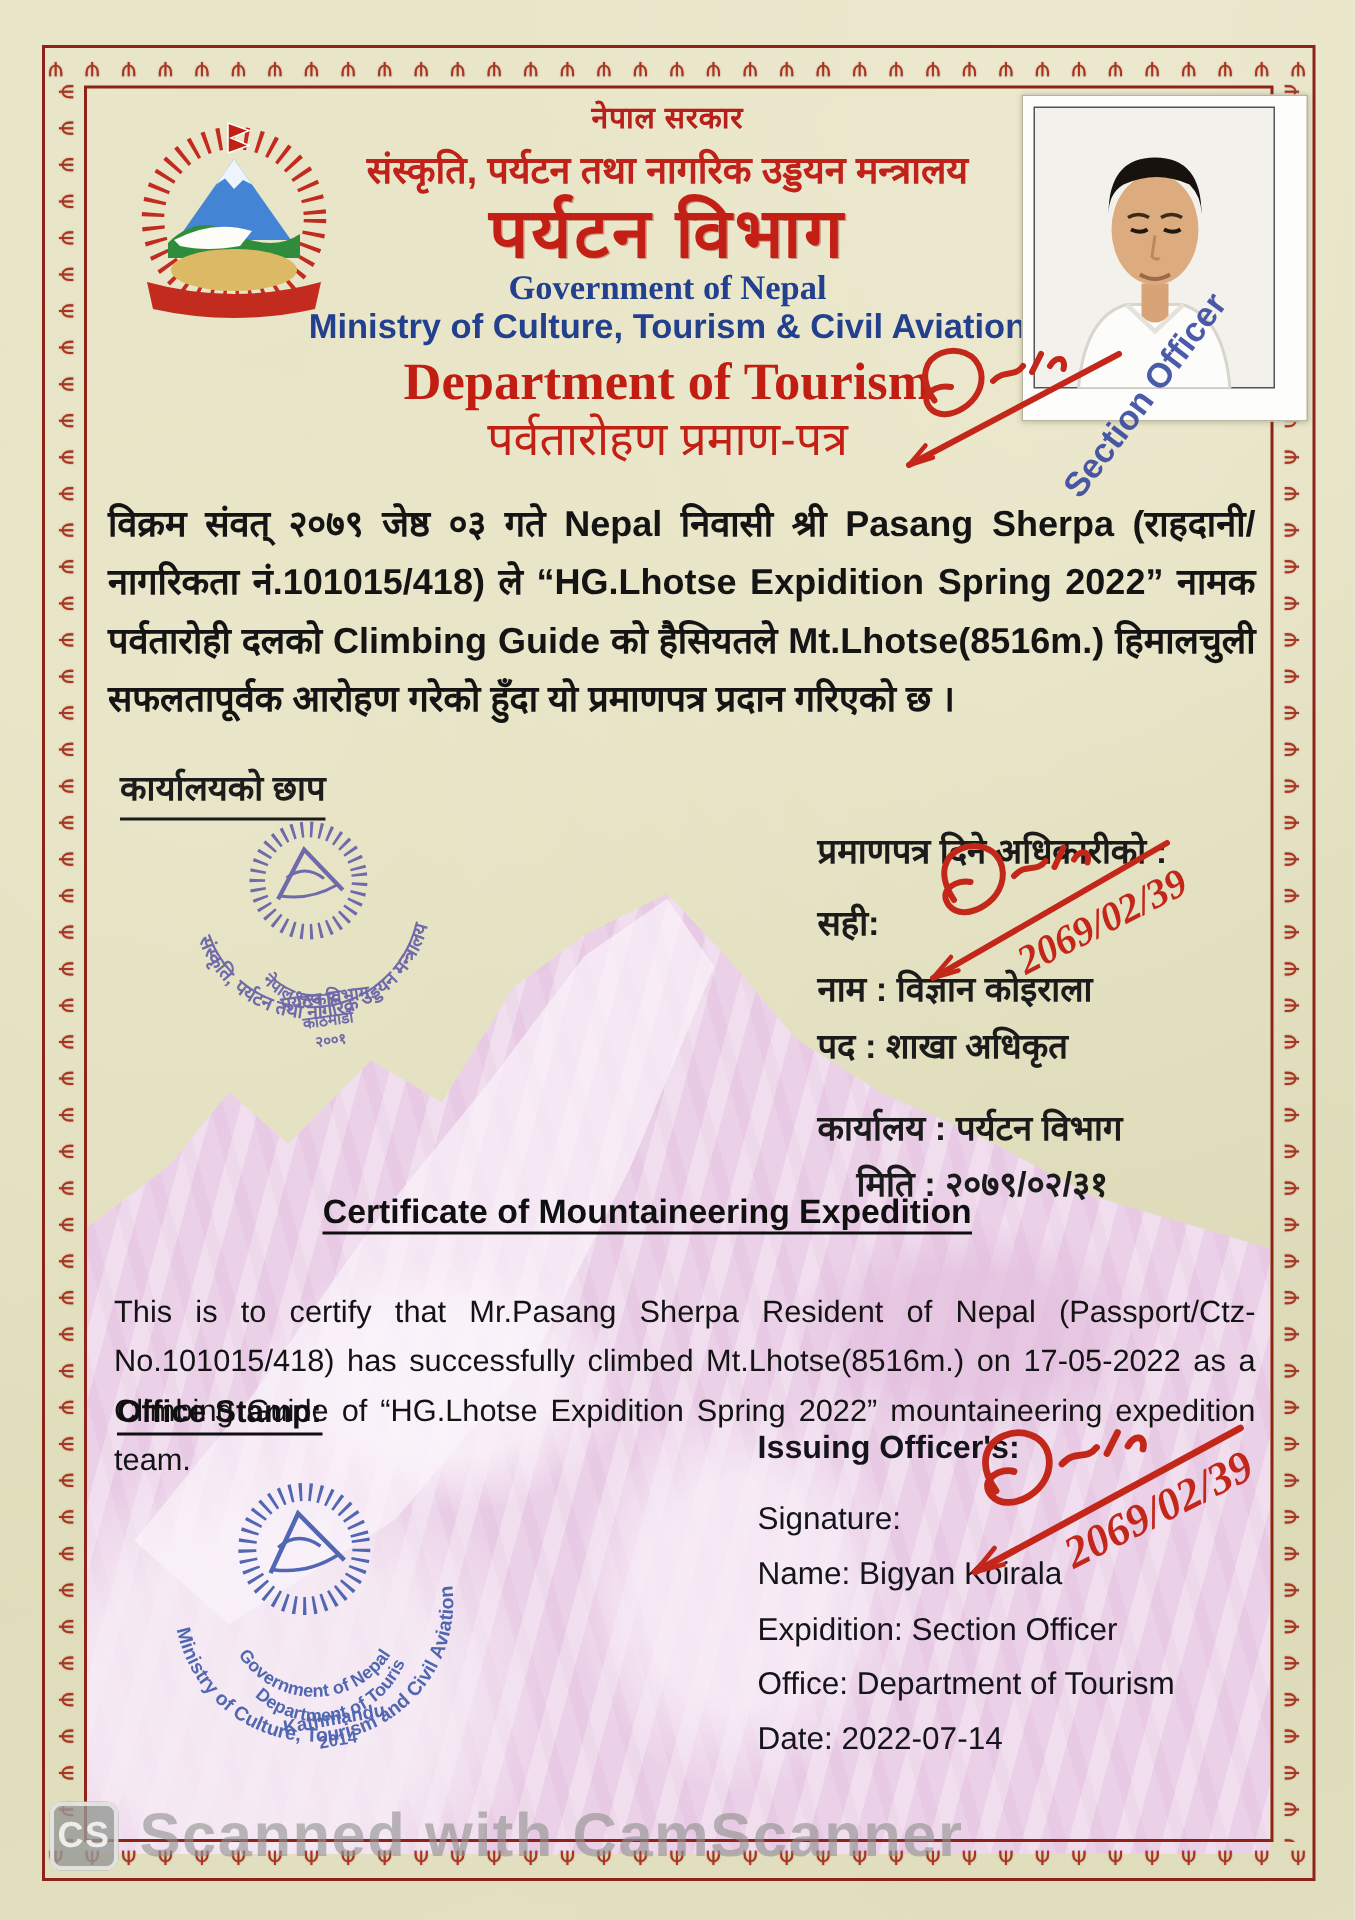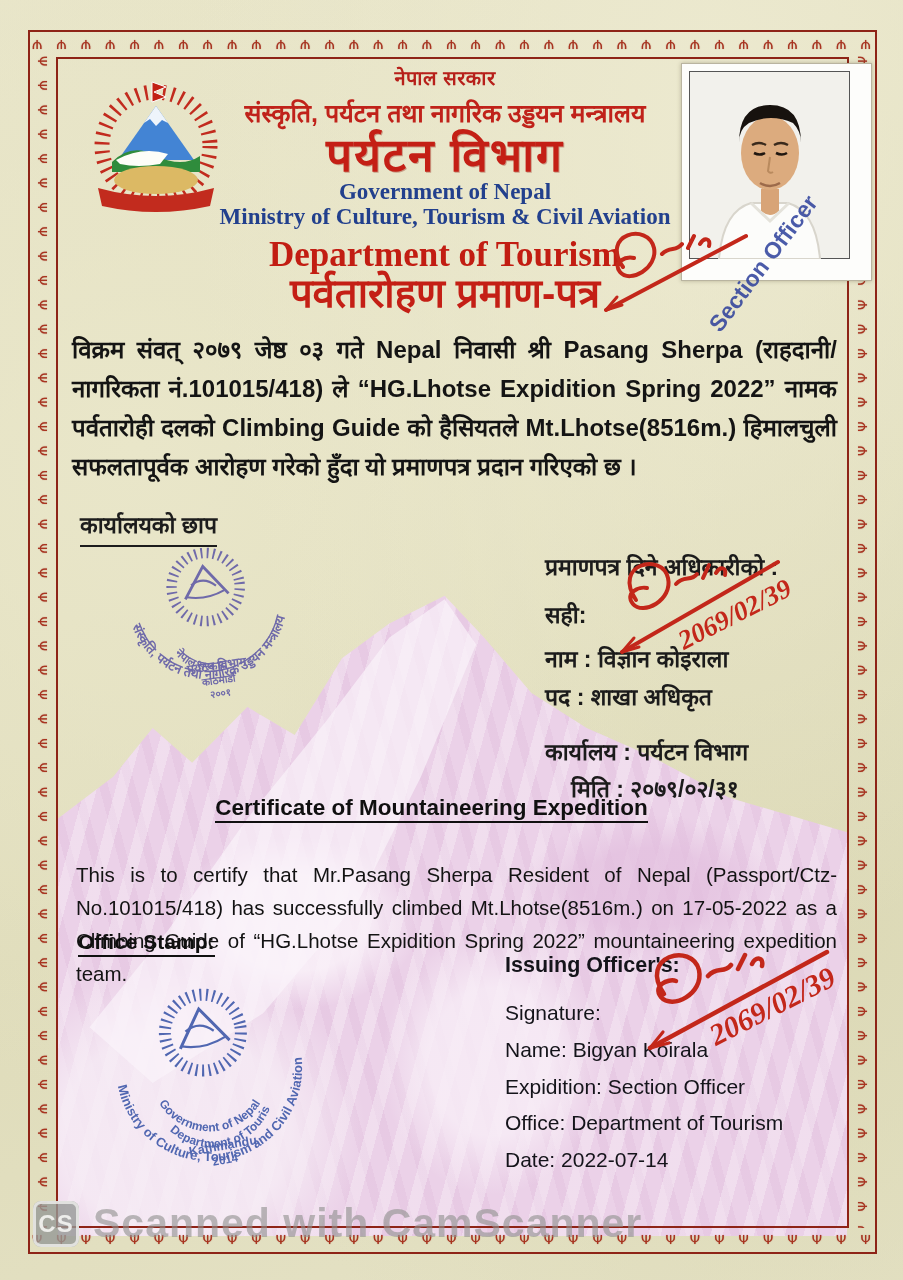--- a/index.html
+++ b/index.html
@@ -52,24 +52,24 @@
 
   
   .header{position:absolute;left:175px;width:540px;top:64px;text-align:center;z-index:4;}
   .h-np1{color:#b7201a;font-weight:700;font-size:20px;letter-spacing:.5px;}
   .h-np2{color:#c0221a;font-weight:700;font-size:25px;margin-top:4px;}
   .h-np3{color:#c41f15;font-weight:800;font-size:46px;line-height:48px;margin-top:2px;
     letter-spacing:2px;text-shadow:1px 1px 0 rgba(140,20,10,.35);}
   .h-en1{color:#22408d;font-weight:700;font-size:23px;line-height:25px;
     font-family:"Liberation Serif","DejaVu Serif",serif;}
   .h-en2{color:#22408d;font-weight:700;font-size:23px;line-height:26px;
-    font-family:Liberation Serif, serif;}
+    font-family:Liberation Sans, sans-serif;}
   .h-en3{color:#c21d12;font-weight:700;font-size:35px;line-height:38px;margin-top:6px;
     font-family:"Liberation Serif","DejaVu Serif",serif;}
-  .h-np4{color:#c41f15;font-weight:700;font-size:40px;line-height:34px;margin-top:2px;}
+  .h-np4{color:#c41f15;font-weight:400;font-size:31px;line-height:34px;margin-top:2px;}
 
   
   .emblem{position:absolute;left:72px;top:80px;z-index:4;}
 
   
   .photo-frame{position:absolute;left:681px;top:63px;width:175px;height:202px;
     background:#fdfdfb;border:1px solid #b9b4a0;box-shadow:0 0 4px rgba(90,80,50,.35);
     padding:7px;z-index:4;}
   .photo-frame svg{display:block;}
   .photo-overlay{position:absolute;left:703px;top:160px;z-index:5;

